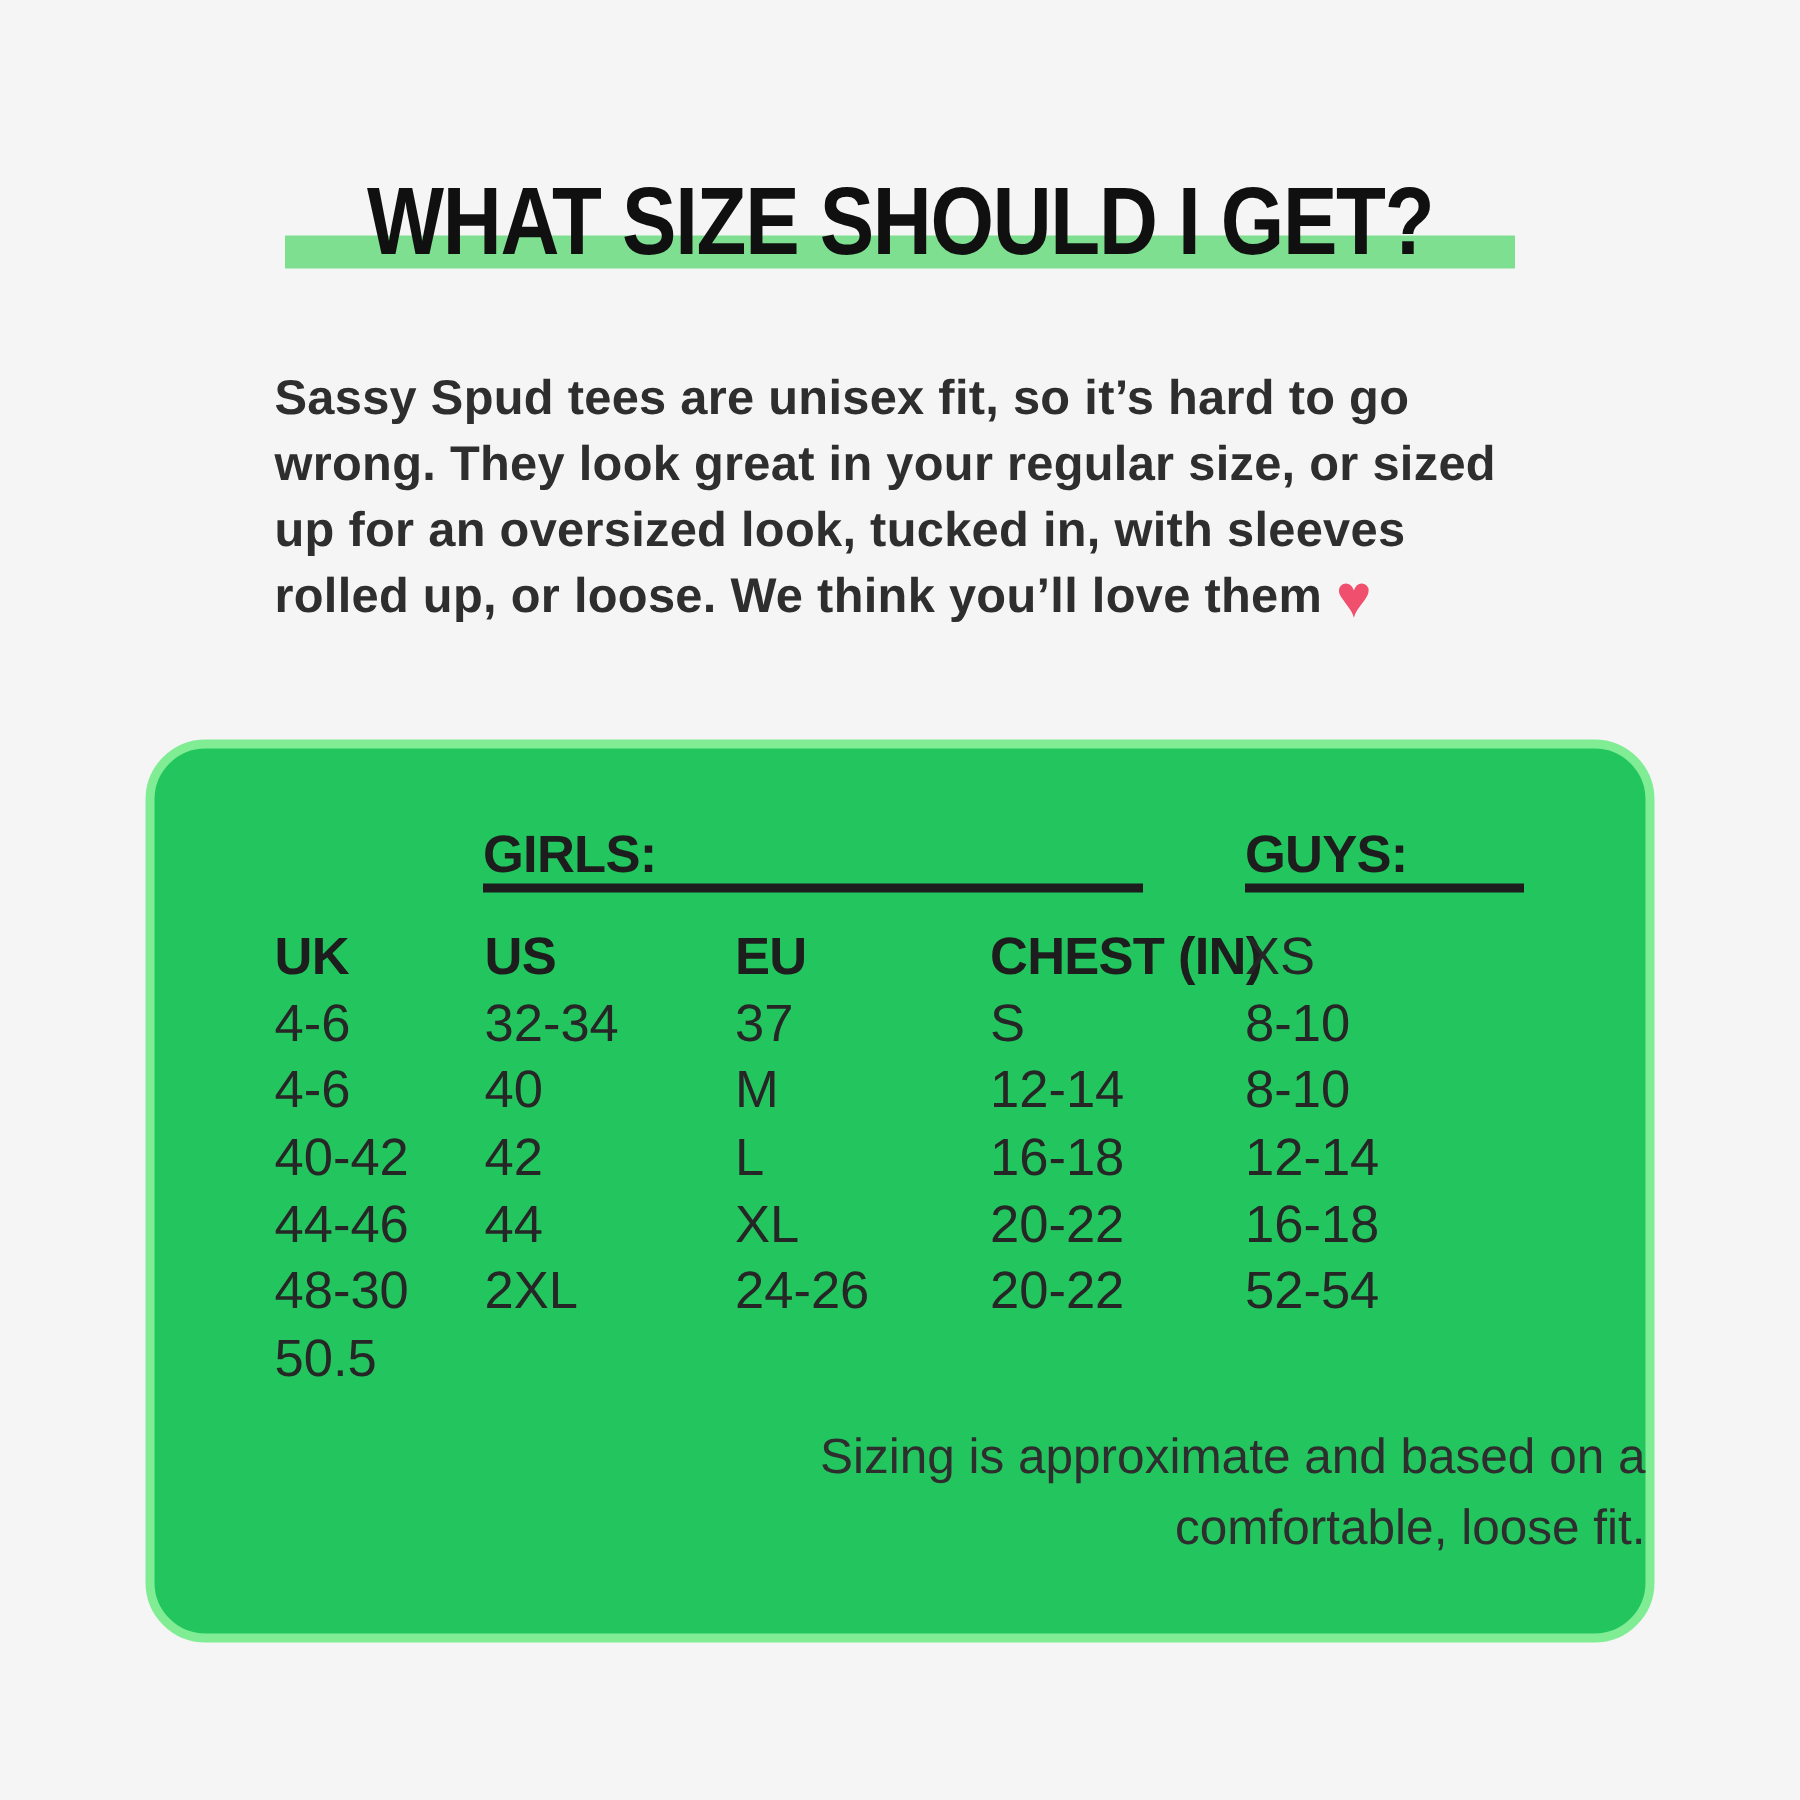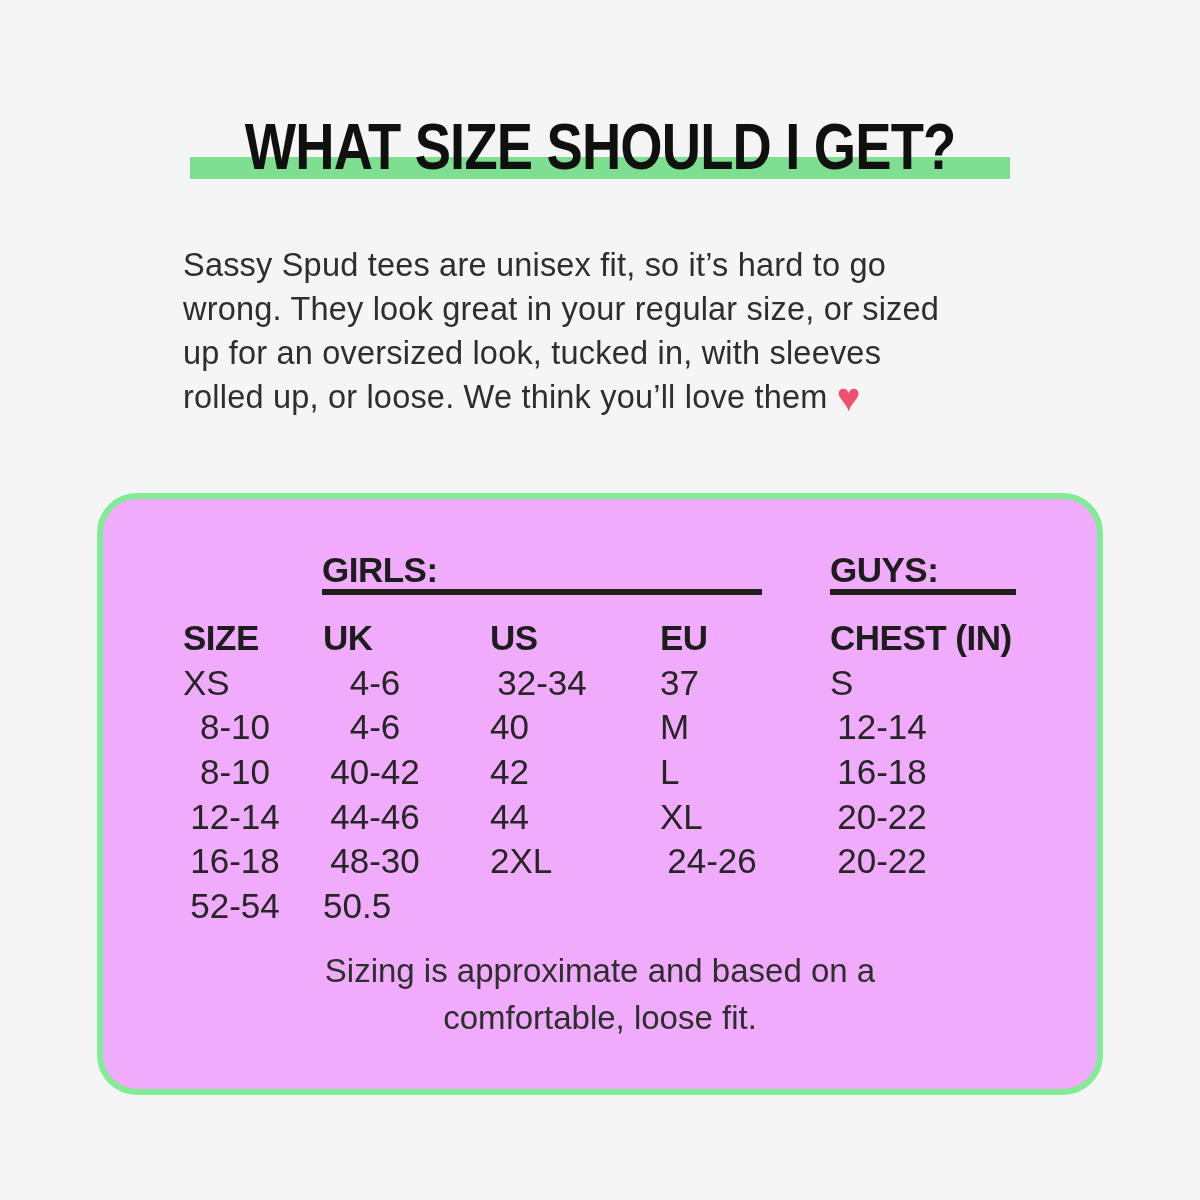--- a/index.html
+++ b/index.html
@@ -45,34 +45,34 @@
   
   .intro {
     position: absolute;
     top: 243px; left: 183px;
     width: 900px;
     font-size: 32.5px;
     line-height: 44px;
     color: #2e2e2e;
     letter-spacing: 0.2px;
   }
-  .intro-text { white-space: pre-line; }
+  .intro-text { white-space: pre-line; font-weight: bold; }
   .heart {
     color: #f0506e;
     font-size: 40px;
     line-height: 44px;
     vertical-align: -3px;
   }
 
   
   .size-box {
     position: absolute;
     top: 493px; left: 97px;
     width: 1006px; height: 602px;
-    background: #f0abfc;
+    background: #22c55e;
     border: 6px solid #80ed95;
     border-radius: 40px;
   }
   .group-header {
     position: absolute;
     border-bottom: 6px solid #1d1d1d;
     padding-bottom: 1px;
     font-weight: 700;
     font-size: 35px;
     line-height: 36px;
@@ -94,28 +94,28 @@
   }
   .chart-grid .col-header {
     font-weight: 700;
     letter-spacing: -0.5px;
     color: #1d1d1d;
   }
   .chart-grid .cell { white-space: nowrap; }
   .chart-grid .cell .ctr {
     display: inline-block;
     width: 104px;
-    text-align: center;
+    text-align: left;
   }
 
   .footnote {
     position: absolute;
     left: 0; top: 448px;
     width: 994px;
-    text-align: center;
+    text-align: right;
     font-size: 33px;
     line-height: 47px;
     color: #2e2e2e;
     white-space: pre-line;
   }
 </style>
 </head>
 <body>
 
 <div class="page">
@@ -137,21 +137,20 @@
 
     <div class="group-header group-girls">
       <span>GIRLS:</span>
     </div>
     <div class="group-header group-guys">
       <span>GUYS:</span>
     </div>
 
     <div class="chart-grid">
 
-      <div class="cell col-header">SIZE</div>
       <div class="cell col-header">UK</div>
       <div class="cell col-header">US</div>
       <div class="cell col-header">EU</div>
       <div class="cell col-header">CHEST (IN)</div>
 
       <div class="cell">XS</div>
       <div class="cell"><span class="ctr">4-6</span></div>
       <div class="cell"><span class="ctr">32-34</span></div>
       <div class="cell">37</div>
 

